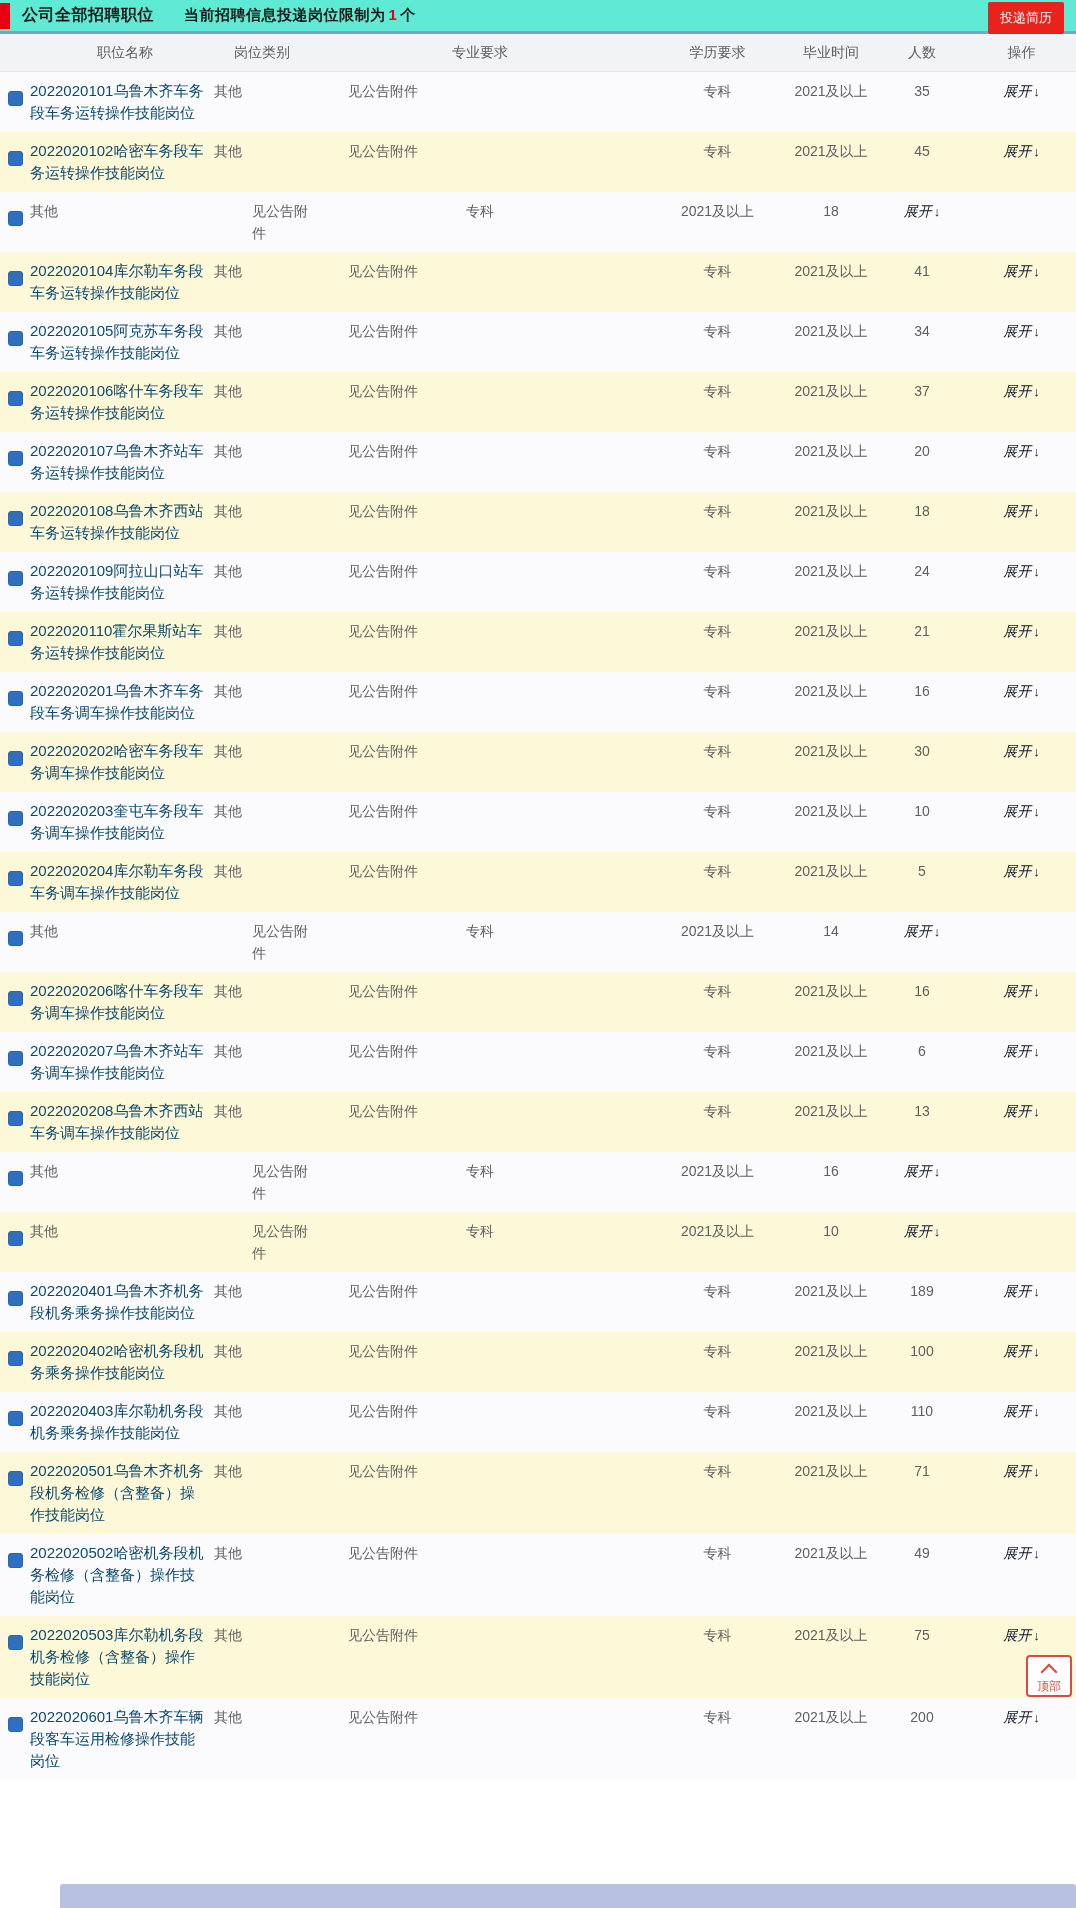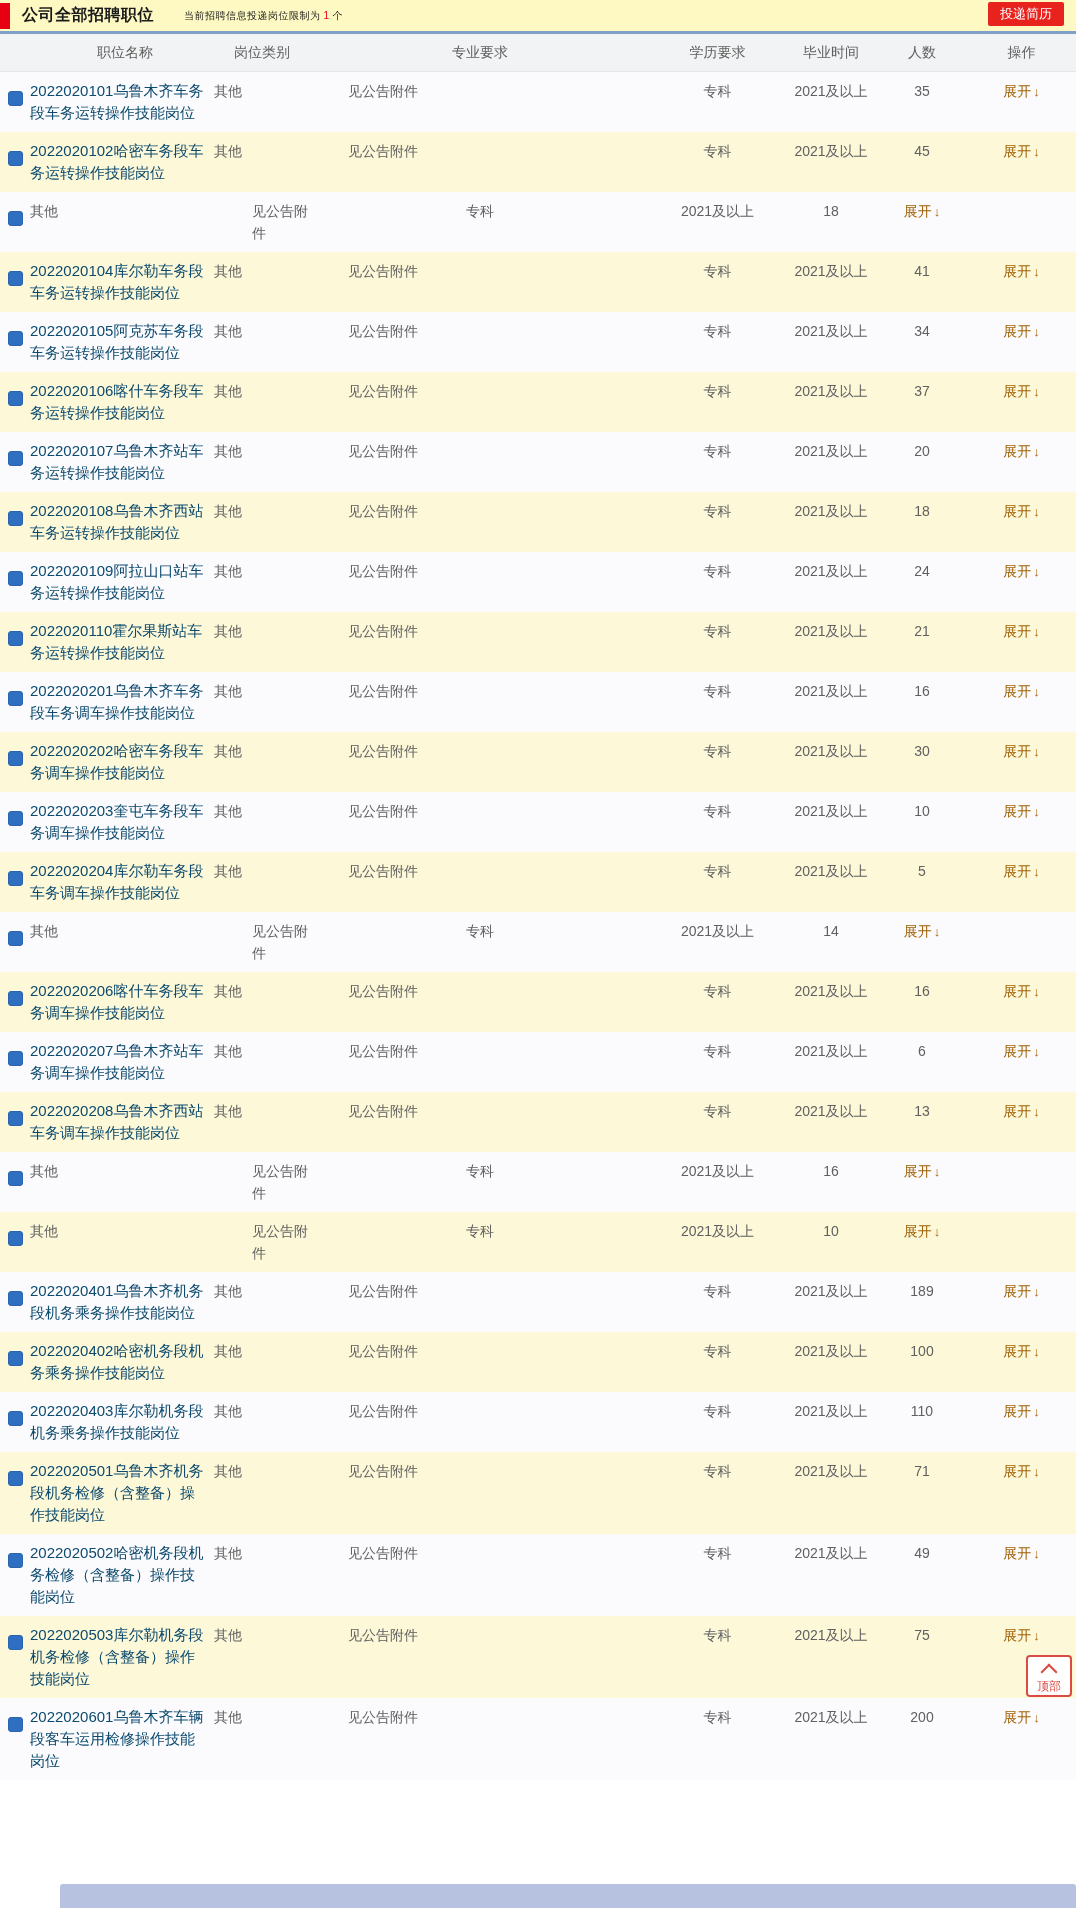--- a/index.html
+++ b/index.html
@@ -6,29 +6,29 @@
   html,body { background:#ffffff; }
   body {
     font-family:"Liberation Sans","DejaVu Sans",sans-serif;
     width:1076px; height:1908px; position:relative; overflow:hidden;
     color:#333;
   }
   .page { width:1076px; position:relative; }
 
   
   .topbar {
-    height:31px; background:#fef9c3; display:flex; align-items:center;
+    height:31px; background:#5eead4; display:flex; align-items:center;
     position:relative;
   }
   .accent { width:10px; height:26px; background:#e60012; margin-right:12px; }
   .page-title { font-size:16px; font-weight:bold; color:#1a1a1a; letter-spacing:.5px; }
-  .subtitle { font-size:10px; font-weight:normal; color:#1a1a1a; margin-left:30px; letter-spacing:.5px;}
+  .subtitle { font-size:15px; font-weight:bold; color:#1a1a1a; margin-left:30px; letter-spacing:.5px;}
   .subtitle .count { color:#e60012; padding:0 3px; }
   .submit-btn {
-    position:absolute; right:12px; top:2px; height:24px; padding:0 12px;
+    position:absolute; right:12px; top:2px; height:32px; padding:0 12px;
     background:#e8221c; color:#fff; font-size:13px; border:none; border-radius:2px;
     cursor:pointer; font-family:inherit;
   }
   .blue-line { height:3px; background:#7fa0c8; width:100%; }
 
   
   .grid-row {
     display:grid;
     grid-template-columns:30px 184px 96px 340px 135px 92px 90px 1fr;
     align-items:start;
@@ -46,21 +46,21 @@
   .cell { padding-top:8px; padding-bottom:8px; line-height:22px; font-size:14px; color:#606060; }
   .c-check { padding-left:8px; }
   .checkbox {
     display:inline-block; width:15px; height:15px; margin-top:11px;
     background:#2e6fc2; border:1px solid #2a63ae; border-radius:3px; cursor:pointer;
   }
   .c-name { font-size:15px; color:#0c4a6e; padding-right:8px; word-break:break-word; }
   .c-cat { text-align:left; }
   .c-major { padding-left:38px; }
   .c-edu,.c-grad,.c-count,.c-action { text-align:center; }
-  .expand { color:#a16207; cursor:pointer; text-decoration:none; font-size:14px; white-space:nowrap; }
+  .expand { color:#0f172a; cursor:pointer; text-decoration:none; font-size:14px; white-space:nowrap;font-style:italic; }
   .expand .arrow { margin-left:2px; font-size:13px; }
 
   
   .back-top {
     position:absolute; right:4px; top:1655px; width:46px; height:42px;
     background:#ffffff; border:2px solid #d94b43; border-radius:4px;
     display:flex; flex-direction:column; align-items:center; justify-content:center;
     cursor:pointer;
   }
   .chev {

